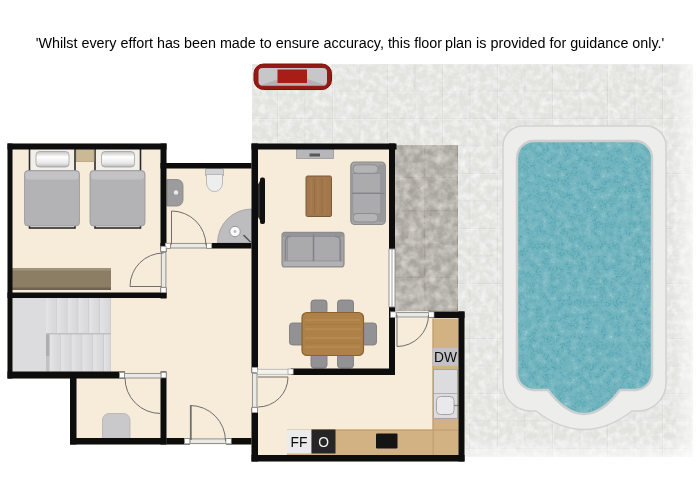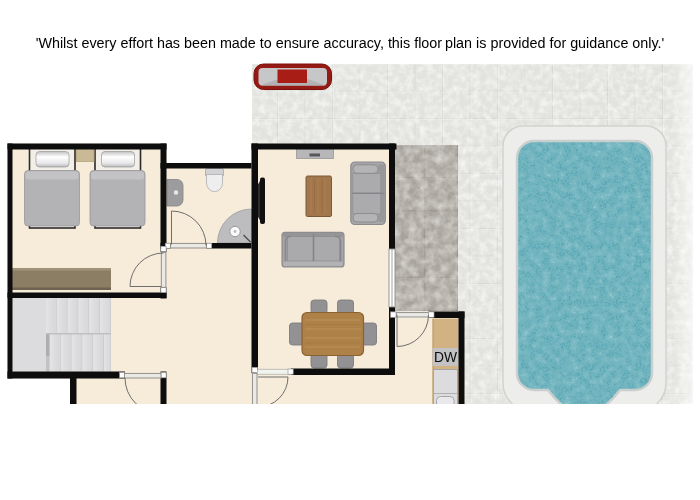--- a/index.html
+++ b/index.html
@@ -1,16 +1,16 @@
 <!DOCTYPE html>
 <html><head>
 <meta charset="utf-8">
 <style>
   html,body{margin:0;padding:0;background:#ffffff;}
-  #page{position:relative;width:700px;height:404px;background:#ffffff;overflow:hidden;
+  #page{position:relative;width:700px;height:500px;background:#ffffff;overflow:hidden;
         font-family:"Liberation Sans", sans-serif;}
   svg{position:absolute;left:0;top:0;}
 </style>
 </head>
 <body>
 <div id="page">
 <svg width="700" height="500" viewBox="0 0 700 500">
 <defs>
   <pattern id="tile" width="27.5" height="27.5" patternUnits="userSpaceOnUse" patternTransform="translate(3,9)">
     <rect width="27.5" height="27.5" fill="#e2e2de"></rect>

